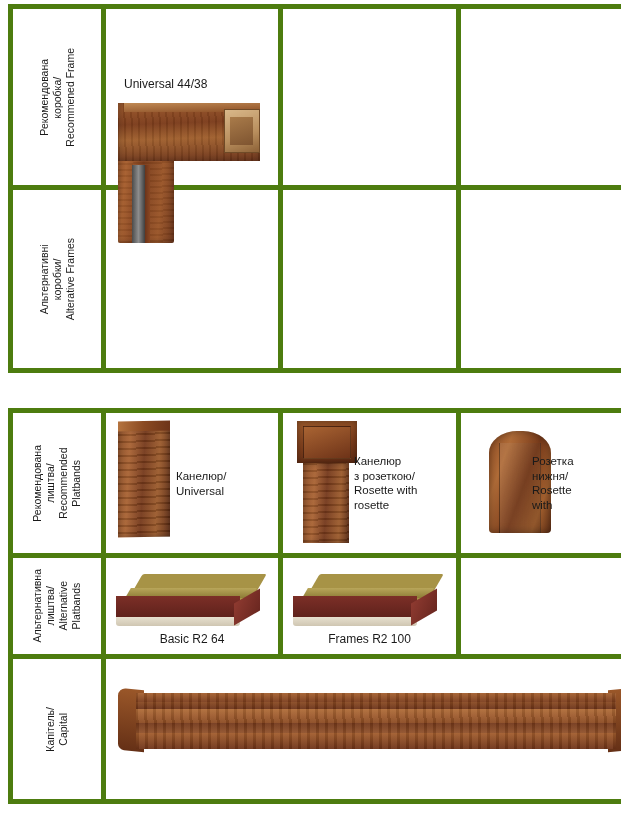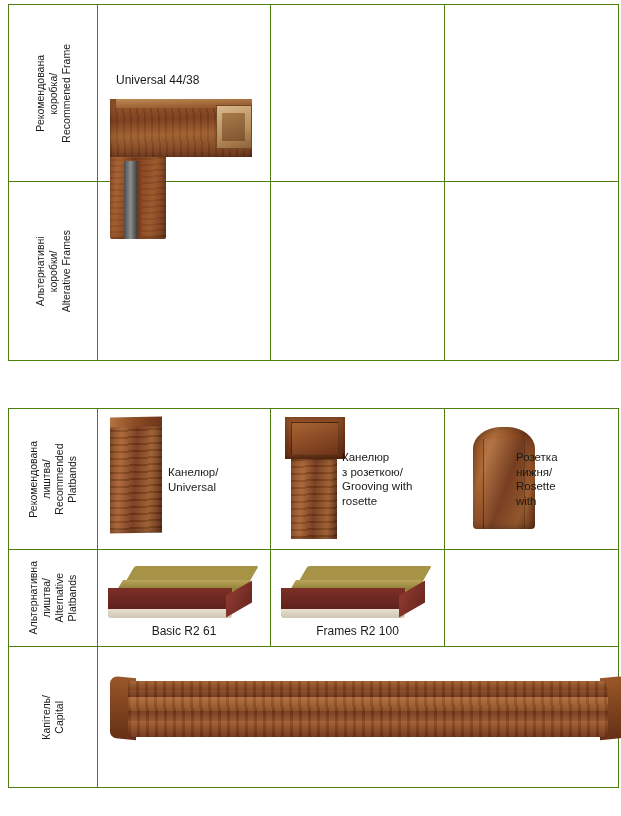--- a/index.html
+++ b/index.html
@@ -22,21 +22,21 @@
     height: 816px;
   }
 
   
   .tbl {
     position: absolute;
     border-collapse: collapse;
     table-layout: fixed;
   }
   .tbl td {
-    border: 1px solid #4d7c0f;
+    border: 5px solid #4d7c0f;
     padding: 0;
     vertical-align: middle;
     position: relative;
   }
   .rowlabel {
     width: 88px;
   }
   .rowlabel-inner {
     writing-mode: vertical-rl;
     transform: rotate(180deg);
@@ -381,21 +381,21 @@
         </div>
       </td>
       <td class="col-b r1">
         <div class="art-wrap">
           <div class="gr-ros">
             <div class="rose"></div>
             <div class="body"></div>
           </div>
           <div class="cap-right caption">Канелюр
 з розеткою/
-Grooving with
+Rosette with
 rosette</div>
         </div>
       </td>
       <td class="col-c r1">
         <div class="art-wrap">
           <div class="ros-low"></div>
           <div class="cap-right caption">Розетка
 нижня/
 Rosette
 with</div>
@@ -411,21 +411,21 @@
 Platbands</div>
       </td>
       <td class="col-a r2">
         <div class="art-wrap">
           <div class="sill">
             <div class="top"></div>
             <div class="lip"></div>
             <div class="front"></div>
             <div class="side"></div>
           </div>
-          <div class="cap-center-b caption">Basic R2 61</div>
+          <div class="cap-center-b caption">Basic R2 64</div>
         </div>
       </td>
       <td class="col-b r2">
         <div class="art-wrap">
           <div class="sill">
             <div class="top"></div>
             <div class="lip"></div>
             <div class="front"></div>
             <div class="side"></div>
           </div>

